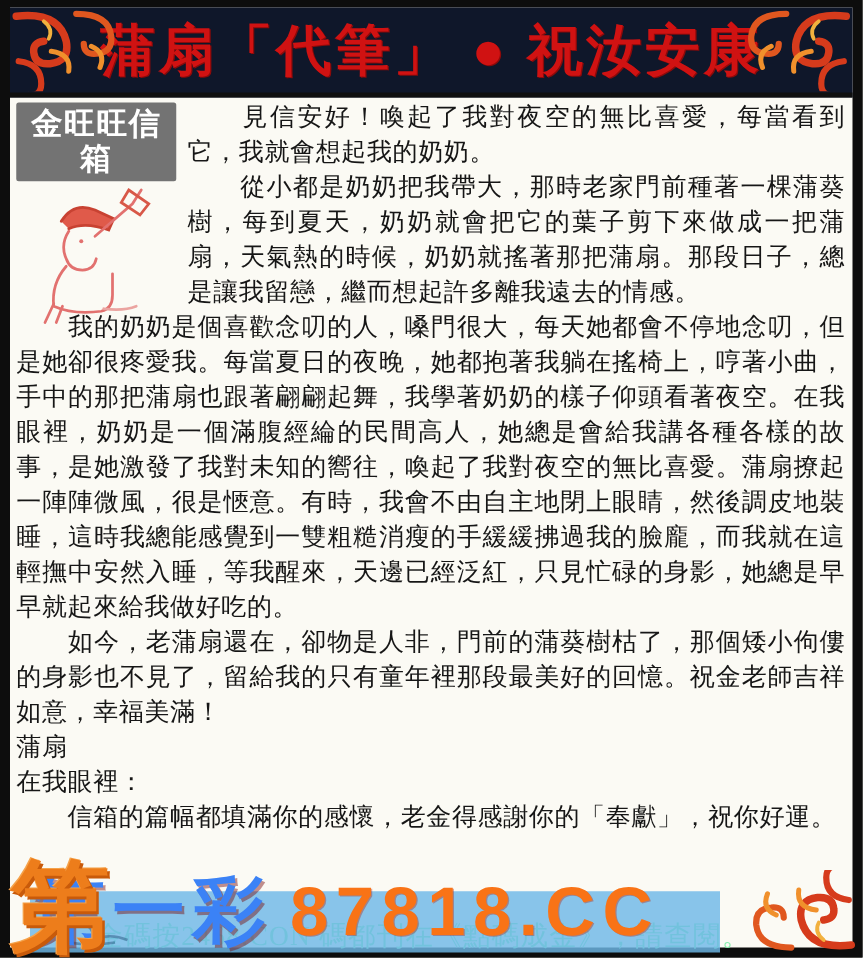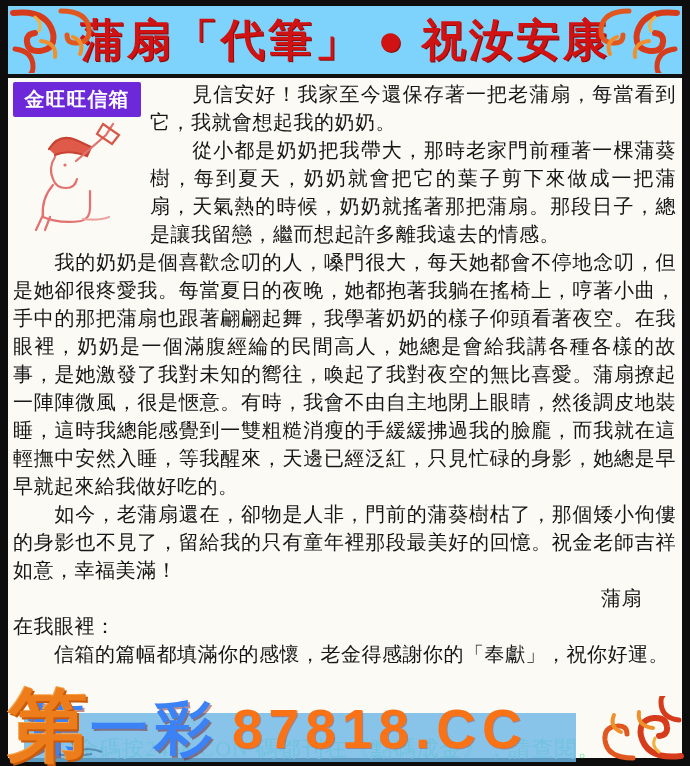--- a/index.html
+++ b/index.html
@@ -1,38 +1,38 @@
 <!DOCTYPE html>
 <html><head>
 <meta charset="utf-8">
 <style>
   html,body{margin:0;padding:0;background:#2a2a2a;}
   .page{position:relative;width:690px;height:766px;background:#0d0d0d;overflow:hidden;
         font-family:"Liberation Serif",serif;}
   .paper{position:absolute;left:8px;top:6px;right:8px;bottom:8px;background:#fbfaf4;}
   
   .title-row{position:absolute;left:8px;top:6px;right:8px;height:68px;
-             border-bottom:4px solid #101010;background:#7dd3fc;
+             border-bottom:4px solid #101010;background:#0f172a;
              display:flex;align-items:center;justify-content:center;z-index:3;}
   .title-text{color:#d01212;font-family:"Liberation Sans",sans-serif;font-weight:bold;
               font-size:44px;letter-spacing:3px;text-shadow:1px 1px 0 #8c0a0a;white-space:nowrap;}
   .corner{position:absolute;z-index:4;width:92px;height:66px;}
   .corner.tl{left:9px;top:7px;}
   .corner.tr{right:9px;top:7px;transform:scaleX(-1);}
   .corner.br{right:5px;bottom:4px;transform:rotate(180deg);z-index:9;}
   
   .content{position:absolute;left:13px;right:14px;top:80px;bottom:30px;z-index:3;
            font-size:20px;line-height:28px;color:#161616;text-align:justify;letter-spacing:0.5px;}
   .content p{margin:0;}
   .left-block{float:left;width:128px;height:152px;margin:2px 9px 4px 0;}
-  .mailbox-label{background:#6d28d9;color:#ffffff;text-align:center;
-                 font-family:"Liberation Sans",sans-serif;font-weight:bold;font-size:20px;
+  .mailbox-label{background:#737373;color:#ffffff;text-align:center;
+                 font-family:"Liberation Sans",sans-serif;font-weight:bold;font-size:25px;
                  padding:3px 0 4px 0;border-radius:2px;letter-spacing:1px;}
   .illustration{width:120px;height:116px;margin:2px auto 0 auto;}
-  .sig-right{text-align:right;padding-right:34px;}
+  .sig-right{padding-right:34px;}
   .sig-right.reply-sig{padding-right:24px;}
   
   .notice{position:absolute;left:76px;top:734px;z-index:4;color:#86efac;
           font-size:22px;letter-spacing:1px;white-space:nowrap;}
   .blue-bar{position:absolute;left:24px;top:713px;width:552px;height:49px;
             background:rgba(110,184,232,0.82);z-index:5;}
   .faint-sketch{position:absolute;left:30px;top:722px;width:90px;height:38px;z-index:6;opacity:.5;}
   .wm-row{position:absolute;left:26px;top:690px;z-index:7;white-space:nowrap;
           font-family:"Liberation Sans",sans-serif;font-weight:bold;}
   .wm-brand{font-size:58px;color:#3b82f6;letter-spacing:6px;text-shadow:2px 2px 0 rgba(120,10,14,.45);}
@@ -84,21 +84,21 @@
           <path d="M63 42 L93 16 l7 -11"></path>
           <path d="M90 5 l16 11 -7 9 -15 -10 z" stroke="#d85848"></path>
           <path d="M40 66 q-12 14 -10 32 q16 7 38 4 q9 -2 9 -13 l0 -17"></path>
           <path d="M30 96 l-7 15 m14 -13 l-5 13"></path>
           <path d="M70 100 q16 2 26 -2" stroke="#eba4a0"></path>
         </g>
       </svg>
     </div>
 
     <div>
-        <p>　　見信安好！我家至今還保存著一把老蒲扇，每當看到它，我就會想起我的奶奶。</p>
+        <p>　　見信安好！喚起了我對夜空的無比喜愛，每當看到它，我就會想起我的奶奶。</p>
         <p>　　從小都是奶奶把我帶大，那時老家門前種著一棵蒲葵樹，每到夏天，奶奶就會把它的葉子剪下來做成一把蒲扇，天氣熱的時候，奶奶就搖著那把蒲扇。那段日子，總是讓我留戀，繼而想起許多離我遠去的情感。</p>
         <p>　　我的奶奶是個喜歡念叨的人，嗓門很大，每天她都會不停地念叨，但是她卻很疼愛我。每當夏日的夜晚，她都抱著我躺在搖椅上，哼著小曲，手中的那把蒲扇也跟著翩翩起舞，我學著奶奶的樣子仰頭看著夜空。在我眼裡，奶奶是一個滿腹經綸的民間高人，她總是會給我講各種各樣的故事，是她激發了我對未知的嚮往，喚起了我對夜空的無比喜愛。蒲扇撩起一陣陣微風，很是愜意。有時，我會不由自主地閉上眼睛，然後調皮地裝睡，這時我總能感覺到一雙粗糙消瘦的手緩緩拂過我的臉龐，而我就在這輕撫中安然入睡，等我醒來，天邊已經泛紅，只見忙碌的身影，她總是早早就起來給我做好吃的。</p>
         <p>　　如今，老蒲扇還在，卻物是人非，門前的蒲葵樹枯了，那個矮小佝僂的身影也不見了，留給我的只有童年裡那段最美好的回憶。祝金老師吉祥如意，幸福美滿！</p>
       </div>
     <p class="sig-right">蒲扇</p>
     <p>在我眼裡：</p>
     <p>　　信箱的篇幅都填滿你的感懷，老金得感謝你的「奉獻」，祝你好運。</p>
   </div>
 
   <div class="notice">金碼按2468.CON 碼都刊在《點碼成金》，請查閱。</div>

